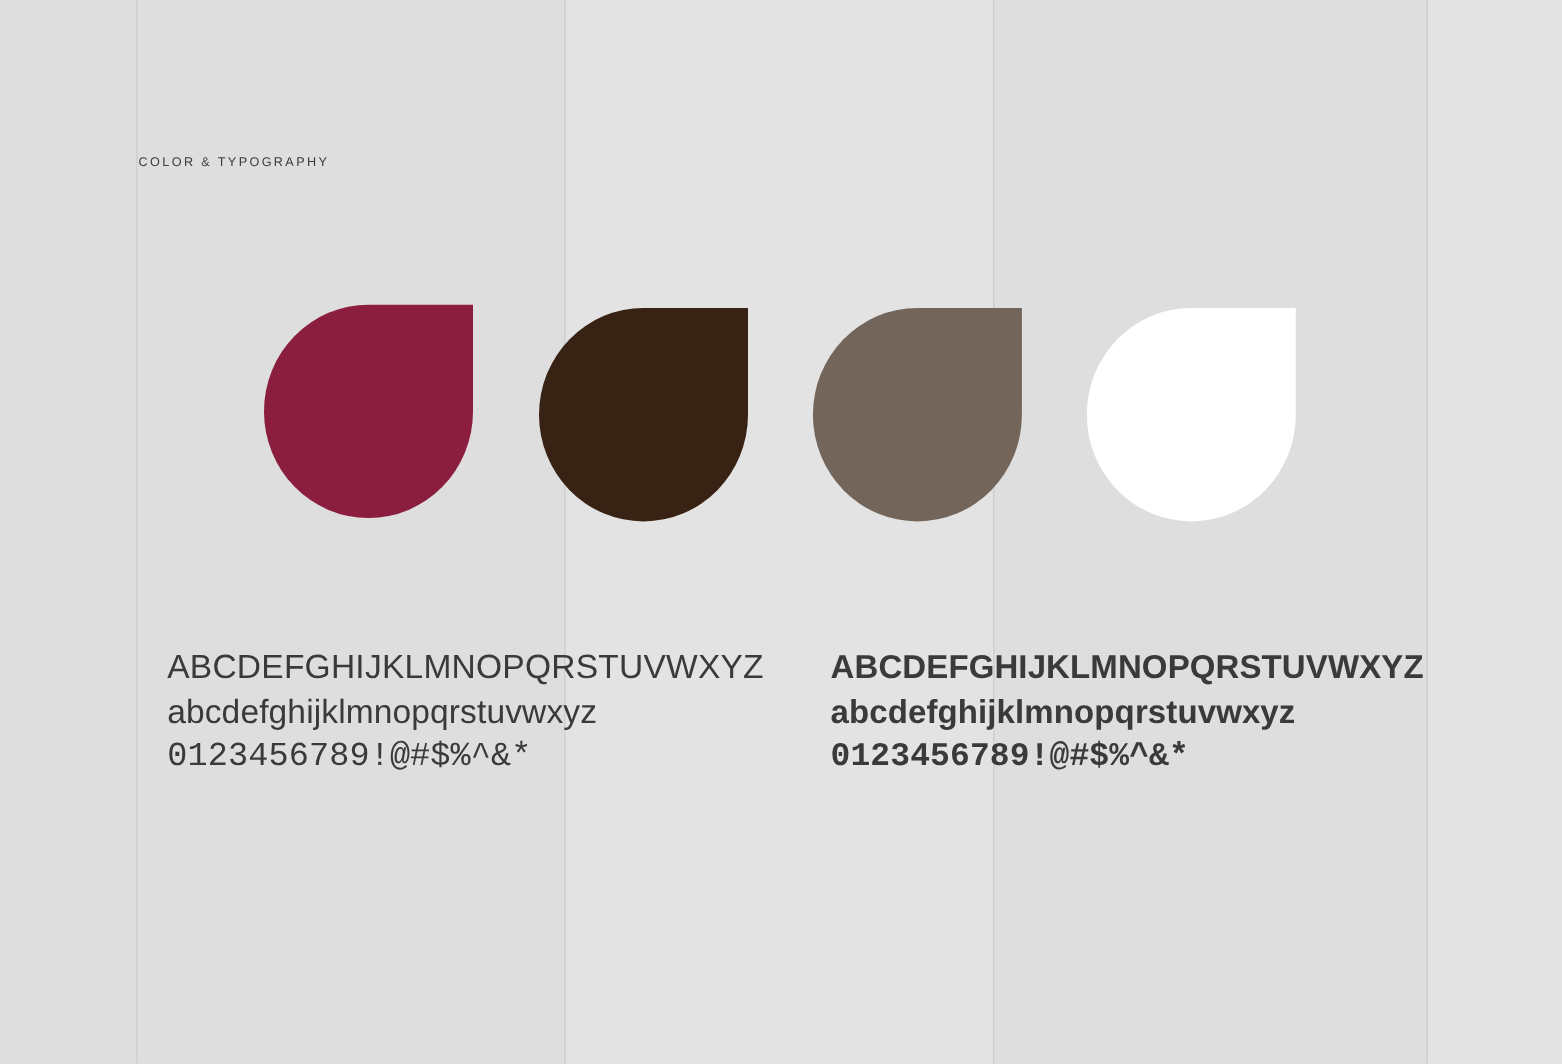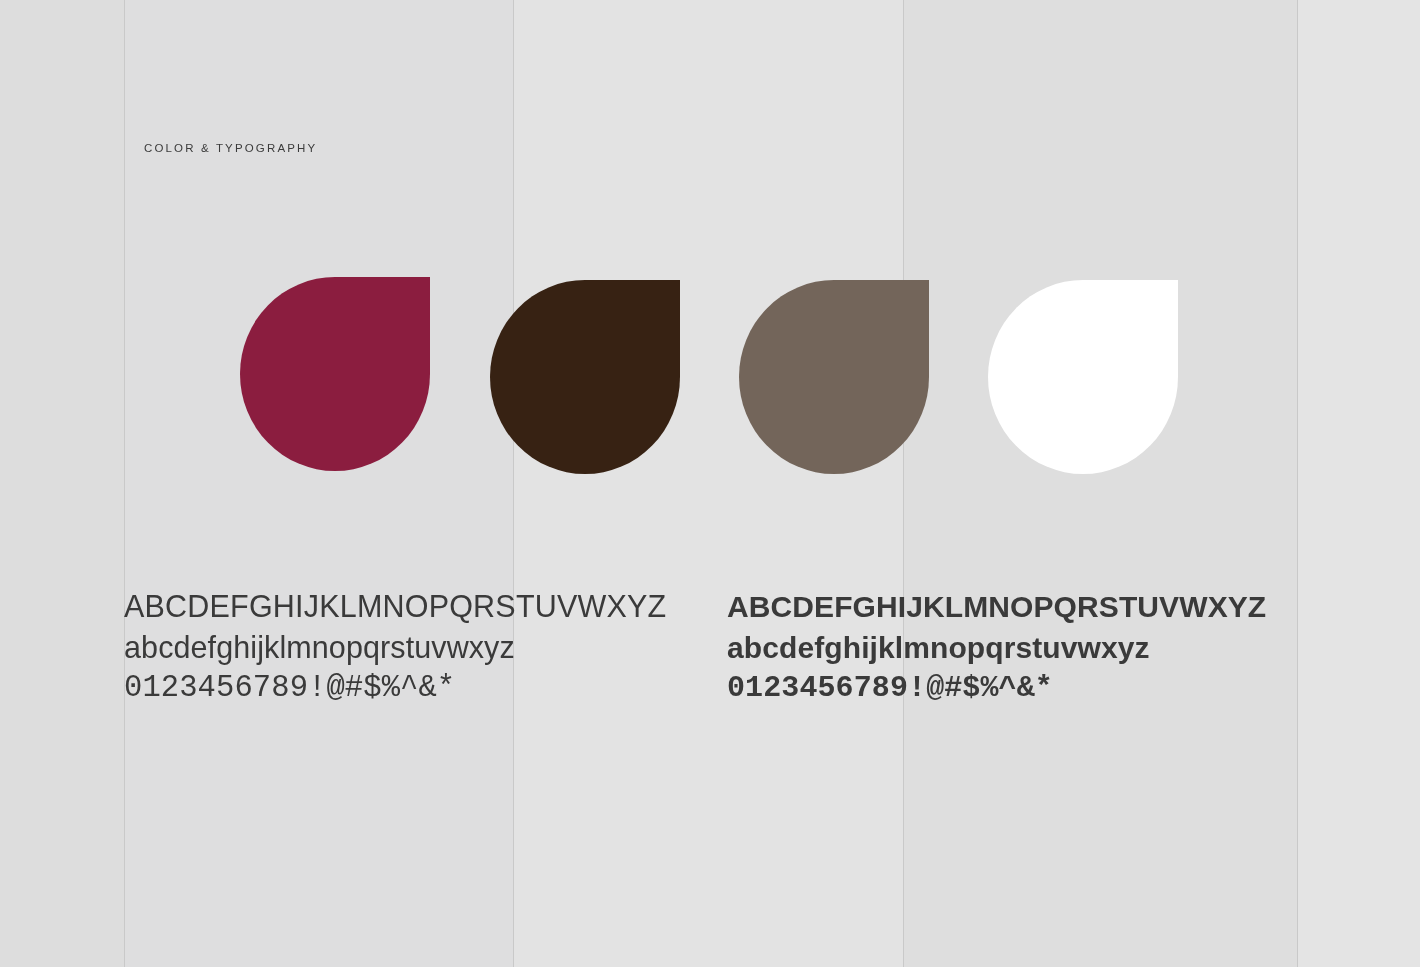--- a/index.html
+++ b/index.html
@@ -42,21 +42,21 @@
     background: #c9c9c9;
   }
   .guide-1 { left: 124px; }
   .guide-2 { left: 513px; }
   .guide-3 { left: 903px; }
   .guide-4 { left: 1297px; }
 
   
   .section-header {
     position: absolute;
-    left: 144px;
+    left: 126px;
     top: 142px;
     font-size: 11.5px;
     letter-spacing: 2.15px;
     color: #3b3b3b;
     font-weight: 400;
     white-space: nowrap;
   }
 
   
   .swatch-row {
@@ -89,20 +89,21 @@
     font-weight: 300;
   }
   .specimen-bold {
     left: 727px;
     top: 586px;
     font-weight: 700;
   }
   .spec-line {
     white-space: nowrap;
     line-height: 41px;
+    padding-left: 28px;
   }
   .spec-line-upper { font-size: 30.5px; letter-spacing: 0.2px; }
   .spec-line-lower { font-size: 30.5px; letter-spacing: 0.1px; }
   .spec-line-nums  { font-size: 30.5px; letter-spacing: 0.1px; font-family: Liberation Mono, monospace; }
 
   .specimen-bold .spec-line-upper { font-size: 30px; letter-spacing: 0.1px; }
   .specimen-bold .spec-line-lower { font-size: 30px; }
   .specimen-bold .spec-line-nums  { font-size: 30px; }
 </style>
 </head>

